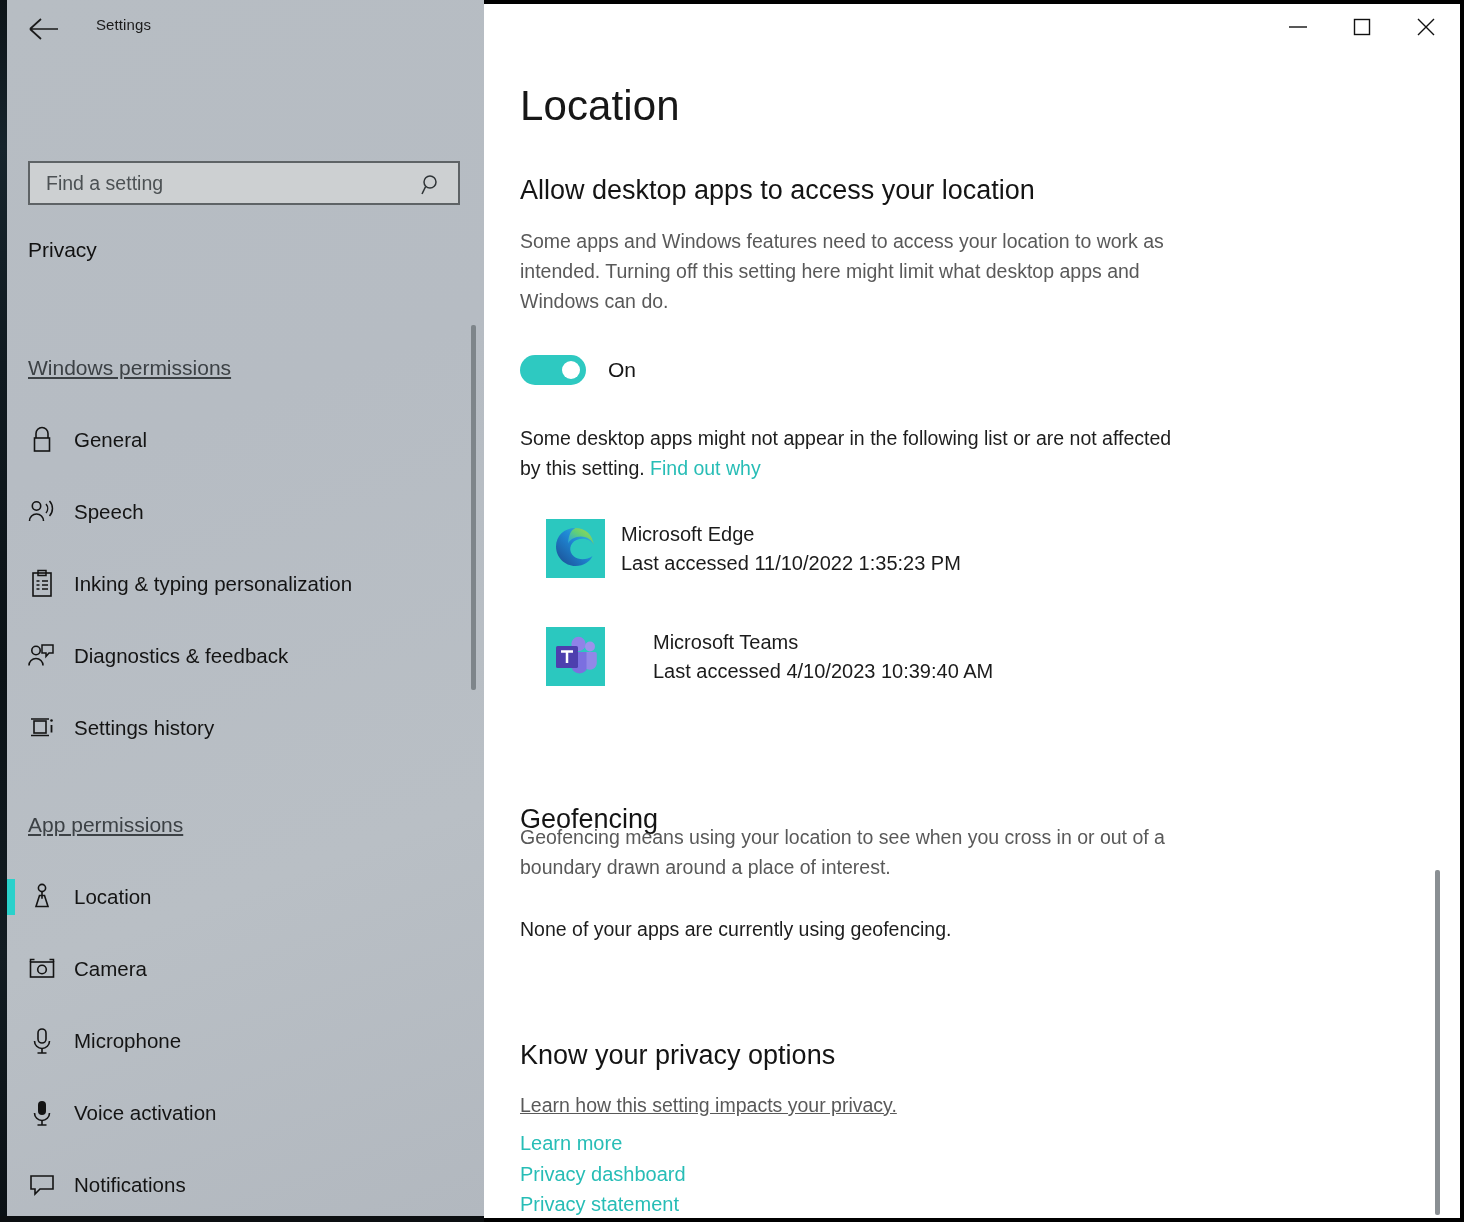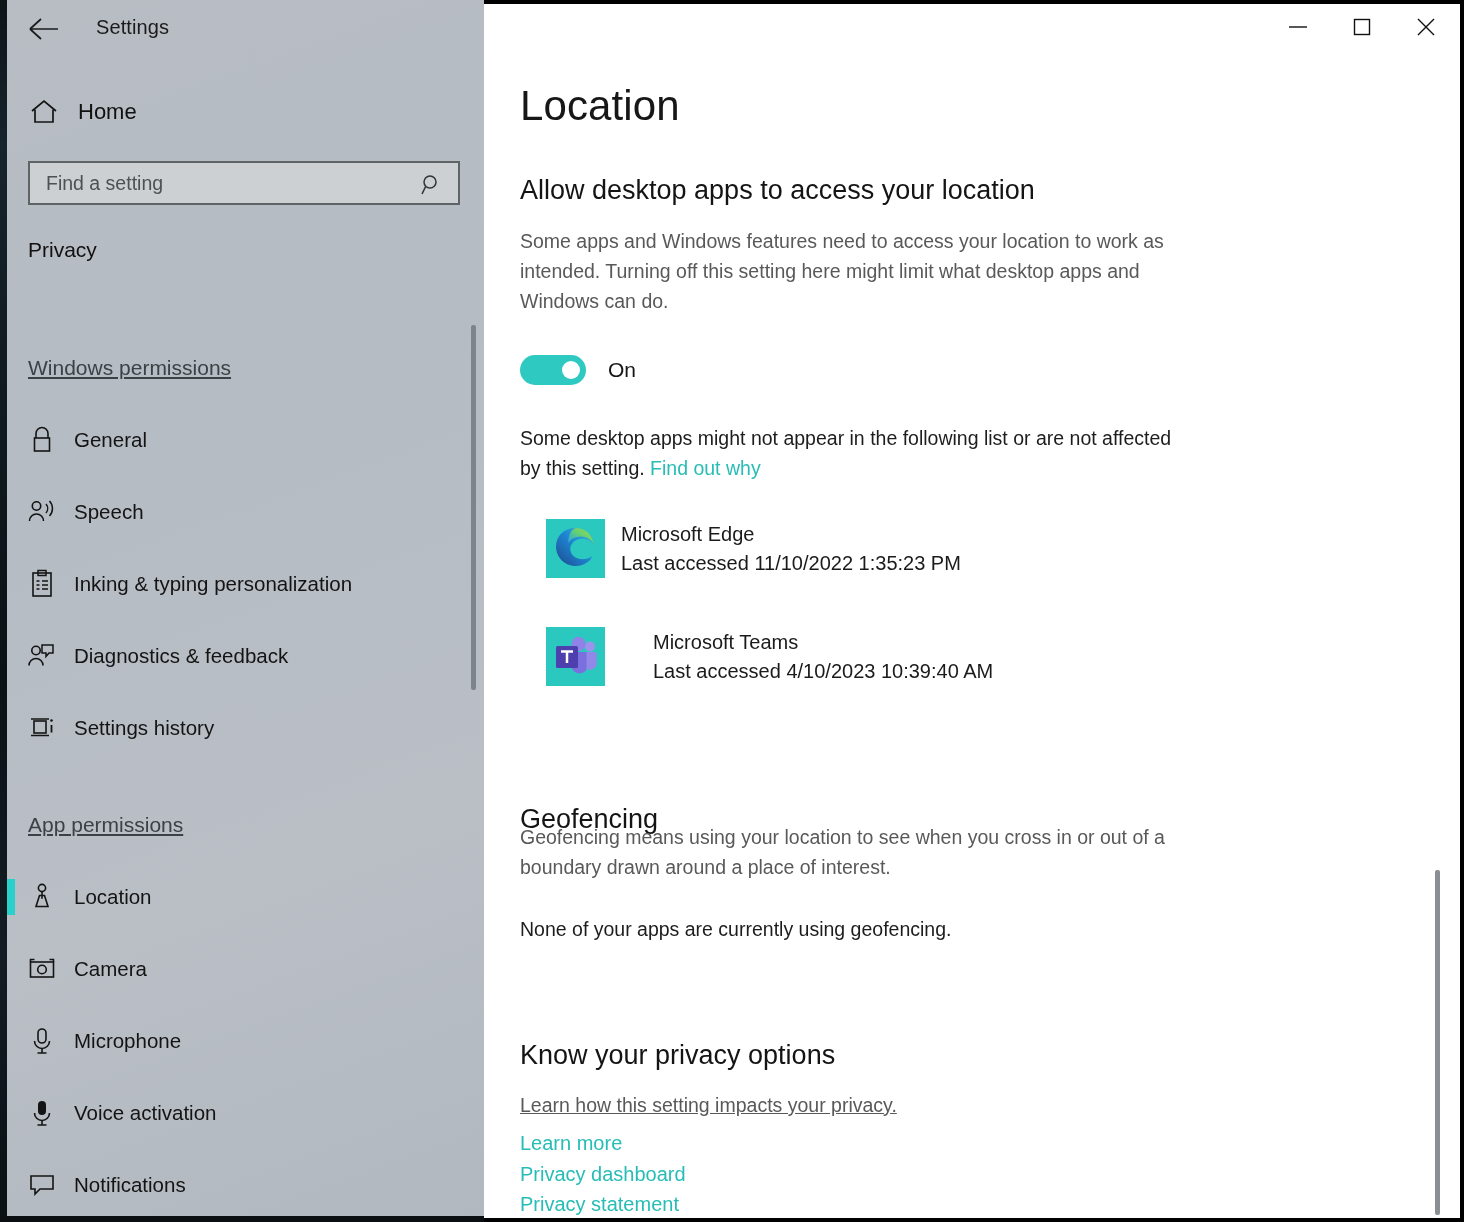--- a/index.html
+++ b/index.html
@@ -48,21 +48,21 @@
   }
   .back-arrow {
     position: absolute;
     left: 27px; top: 14px;
     width: 34px; height: 30px;
     cursor: pointer;
   }
   .titlebar-label {
     position: absolute;
     left: 96px; top: 16px;
-    font-size: 20px;
+    font-size: 15px;
     color: #1b1b1b;
     letter-spacing: .1px;
   }
 
   .home-row {
     position: absolute;
     left: 0; top: 88px;
     width: 460px; height: 48px;
     display: flex;
     align-items: center;
@@ -331,29 +331,20 @@
 
     <div class="titlebar">
       <div class="back-arrow">
         <svg width="34" height="30" viewBox="0 0 34 30">
           <path d="M3 15 L14 5 M3 15 L14 25 M3 15 L31 15" stroke="#1b1b1b" stroke-width="1.7" fill="none"></path>
         </svg>
       </div>
       <div class="titlebar-label">Settings</div>
     </div>
 
-    <div class="home-row">
-      <span class="home-icon">
-        <svg width="30" height="28" viewBox="0 0 30 28">
-          <path d="M3 13 L15 3 L27 13" stroke="#141414" stroke-width="1.7" fill="none"></path>
-          <path d="M6 11.5 L6 24 L24 24 L24 11.5" stroke="#141414" stroke-width="1.7" fill="none"></path>
-        </svg>
-      </span>
-      <span class="home-label">Home</span>
-    </div>
 
     <div class="searchbox">
       <span class="searchbox-text">Find a setting</span>
       <span class="search-icon">
         <svg width="24" height="24" viewBox="0 0 24 24">
           <circle cx="10" cy="9" r="6" stroke="#2e3336" stroke-width="1.5" fill="none"></circle>
           <path d="M5.6 13.6 L2 21" stroke="#2e3336" stroke-width="1.5" fill="none"></path>
         </svg>
       </span>
     </div>

